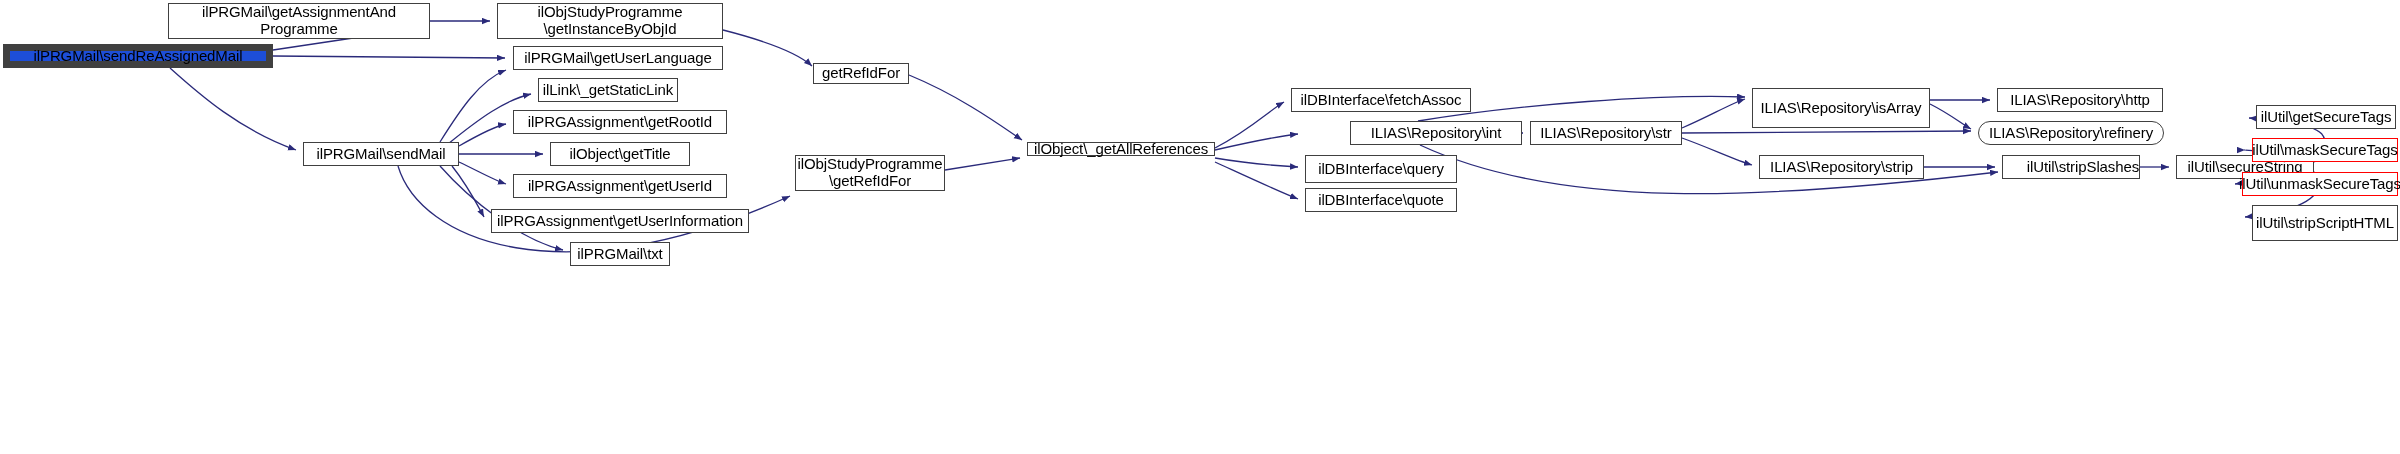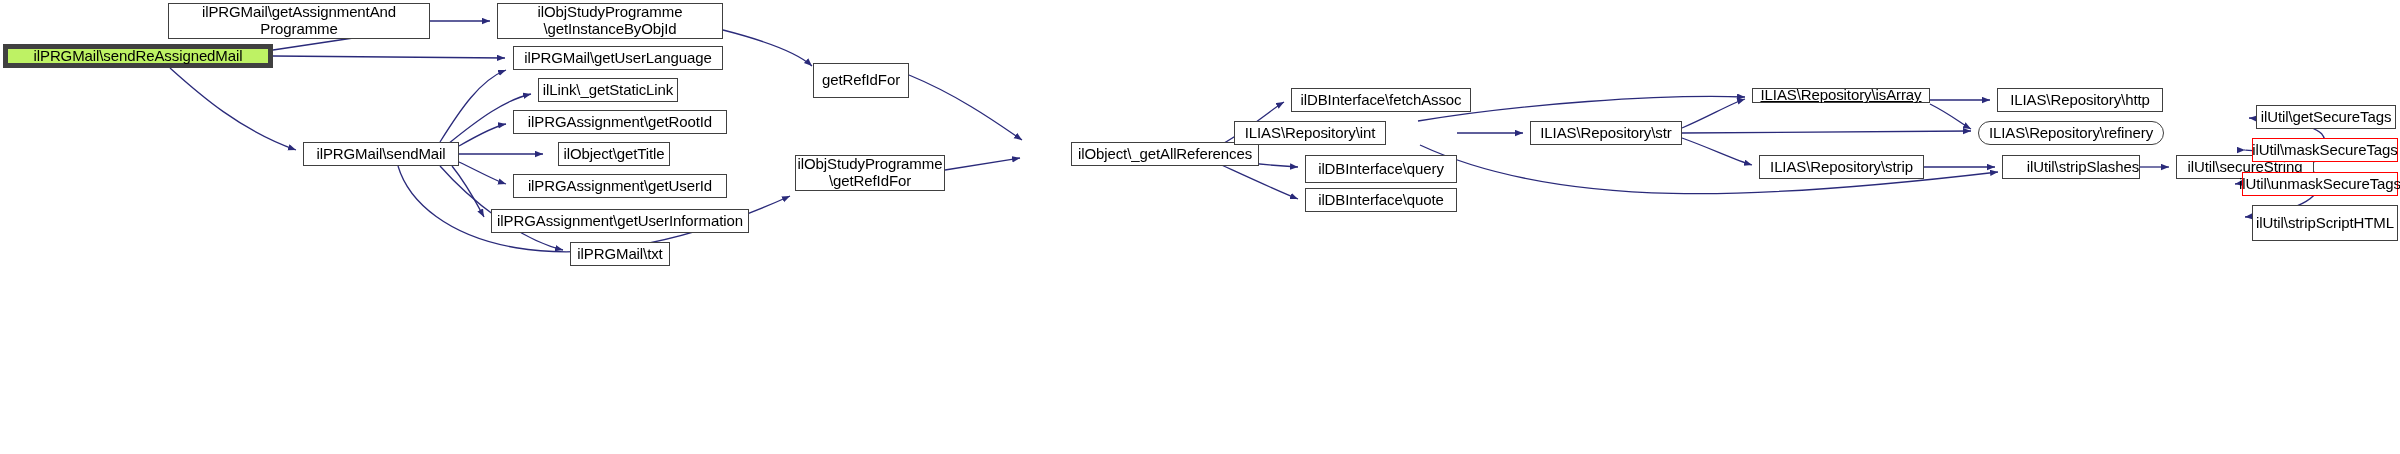--- a/index.html
+++ b/index.html
@@ -33,22 +33,22 @@
     font-size: 15px;
     line-height: 1.12;
     color: #000000;
     background: #ffffff;
     border: 1px solid #404040;
     white-space: pre-line;
     letter-spacing: -0.1px;
     z-index: 2;
   }
   .node.root {
-    background: #bef264;
-    border: 5px solid #404040;
+    background: #1d4ed8;
+    border: 7px solid #404040;
   }
   .node.red {
     border: 1px solid #ff0000;
   }
 </style>
 </head>
 <body>
 
 <div id="canvas">
 
@@ -97,35 +97,35 @@
 
   <div id="nodes">
       <div class="node root" style="left: 3px; top: 44px; width: 270px; height: 24px;">ilPRGMail\sendReAssignedMail</div>
       <div class="node" style="left: 168px; top: 3px; width: 262px; height: 36px;">ilPRGMail\getAssignmentAnd
 Programme</div>
       <div class="node" style="left: 497px; top: 3px; width: 226px; height: 36px;">ilObjStudyProgramme
 \getInstanceByObjId</div>
       <div class="node" style="left: 513px; top: 46px; width: 210px; height: 24px; text-align: right;">ilPRGMail\getUserLanguage</div>
       <div class="node" style="left: 538px; top: 78px; width: 140px; height: 24px;">ilLink\_getStaticLink</div>
       <div class="node" style="left: 513px; top: 110px; width: 214px; height: 24px;">ilPRGAssignment\getRootId</div>
-      <div class="node" style="left: 550px; top: 142px; width: 112px; height: 24px; margin-left: 8px;">ilObject\getTitle</div>
+      <div class="node" style="left: 550px; top: 142px; width: 140px; height: 24px;">ilObject\getTitle</div>
       <div class="node" style="left: 513px; top: 174px; width: 214px; height: 24px;">ilPRGAssignment\getUserId</div>
       <div class="node" style="left: 491px; top: 209px; width: 258px; height: 24px;">ilPRGAssignment\getUserInformation</div>
       <div class="node" style="left: 570px; top: 242px; width: 100px; height: 24px;">ilPRGMail\txt</div>
       <div class="node" style="left: 303px; top: 142px; width: 156px; height: 24px;">ilPRGMail\sendMail</div>
-      <div class="node" style="left: 813px; top: 63px; width: 96px; height: 35px;">getRefIdFor</div>
+      <div class="node" style="left: 813px; top: 63px; width: 96px; height: 21px;">getRefIdFor</div>
       <div class="node" style="left: 795px; top: 155px; width: 150px; height: 36px;">ilObjStudyProgramme
 \getRefIdFor</div>
-      <div class="node" style="left: 1027px; top: 142px; width: 188px; height: 24px; margin-left: 44px;">ilObject\_getAllReferences</div>
+      <div class="node" style="left: 1027px; top: 142px; width: 188px; height: 14px;">ilObject\_getAllReferences</div>
       <div class="node" style="left: 1291px; top: 88px; width: 180px; height: 24px;">ilDBInterface\fetchAssoc</div>
-      <div class="node" style="left: 1234px; top: 121px; width: 152px; height: 24px;">ILIAS\Repository\int</div>
+      <div class="node" style="left: 1350px; top: 121px; width: 172px; height: 24px;">ILIAS\Repository\int</div>
       <div class="node" style="left: 1305px; top: 155px; width: 152px; height: 28px;">ilDBInterface\query</div>
       <div class="node" style="left: 1305px; top: 188px; width: 152px; height: 24px;">ilDBInterface\quote</div>
       <div class="node" style="left: 1530px; top: 121px; width: 152px; height: 24px;">ILIAS\Repository\str</div>
-      <div class="node" style="left: 1752px; top: 88px; width: 178px; height: 15px; text-decoration: underline;">ILIAS\Repository\isArray</div>
+      <div class="node" style="left: 1752px; top: 88px; width: 178px; height: 40px;">ILIAS\Repository\isArray</div>
       <div class="node" style="left: 1759px; top: 155px; width: 165px; height: 24px;">ILIAS\Repository\strip</div>
       <div class="node" style="left: 1997px; top: 88px; width: 166px; height: 24px;">ILIAS\Repository\http</div>
       <div class="node" style="left: 1978px; top: 121px; width: 186px; height: 24px; border-radius: 12px;">ILIAS\Repository\refinery</div>
       <div class="node" style="left: 2002px; top: 155px; width: 138px; height: 24px; padding-left: 24px;">ilUtil\stripSlashes</div>
       <div class="node" style="left: 2176px; top: 155px; width: 138px; height: 24px;">ilUtil\secureString</div>
       <div class="node" style="left: 2256px; top: 105px; width: 140px; height: 24px;">ilUtil\getSecureTags</div>
       <div class="node red" style="left: 2252px; top: 138px; width: 146px; height: 24px;">ilUtil\maskSecureTags</div>
       <div class="node red" style="left: 2242px; top: 172px; width: 156px; height: 24px;">ilUtil\unmaskSecureTags</div>
       <div class="node" style="left: 2252px; top: 205px; width: 146px; height: 36px;">ilUtil\stripScriptHTML</div>
     </div>

